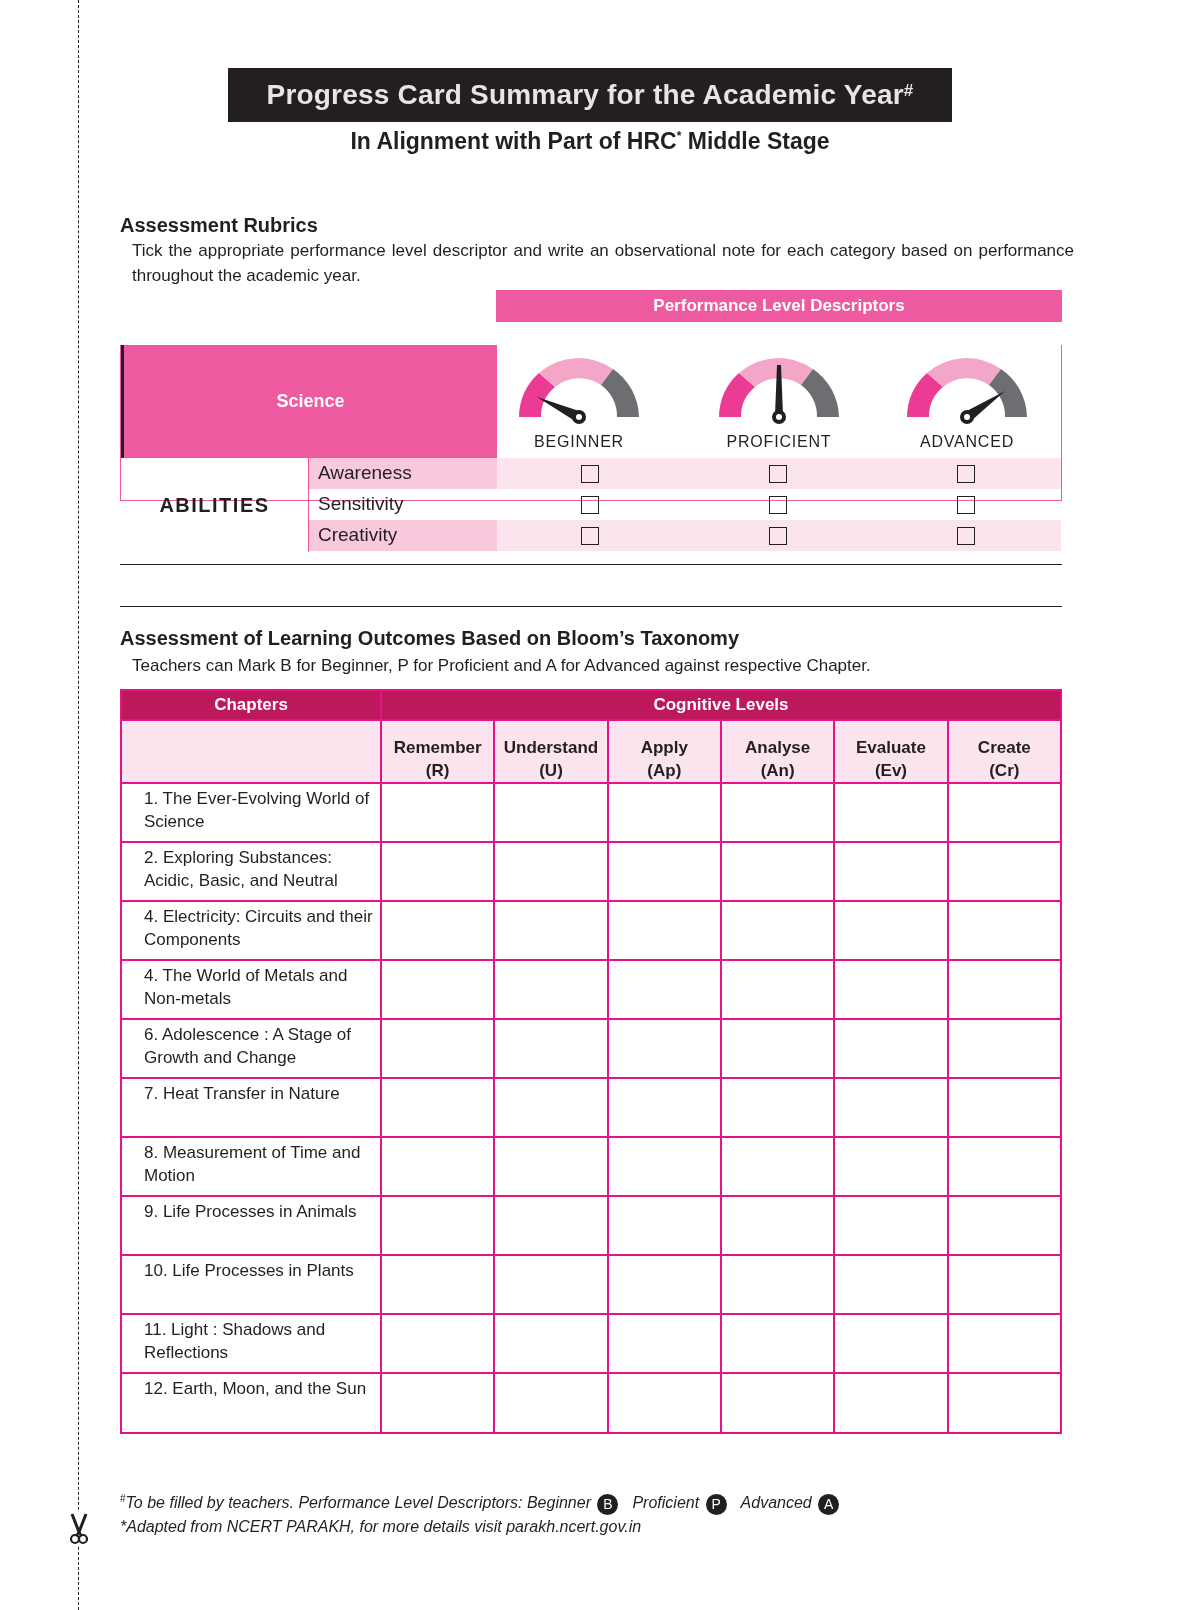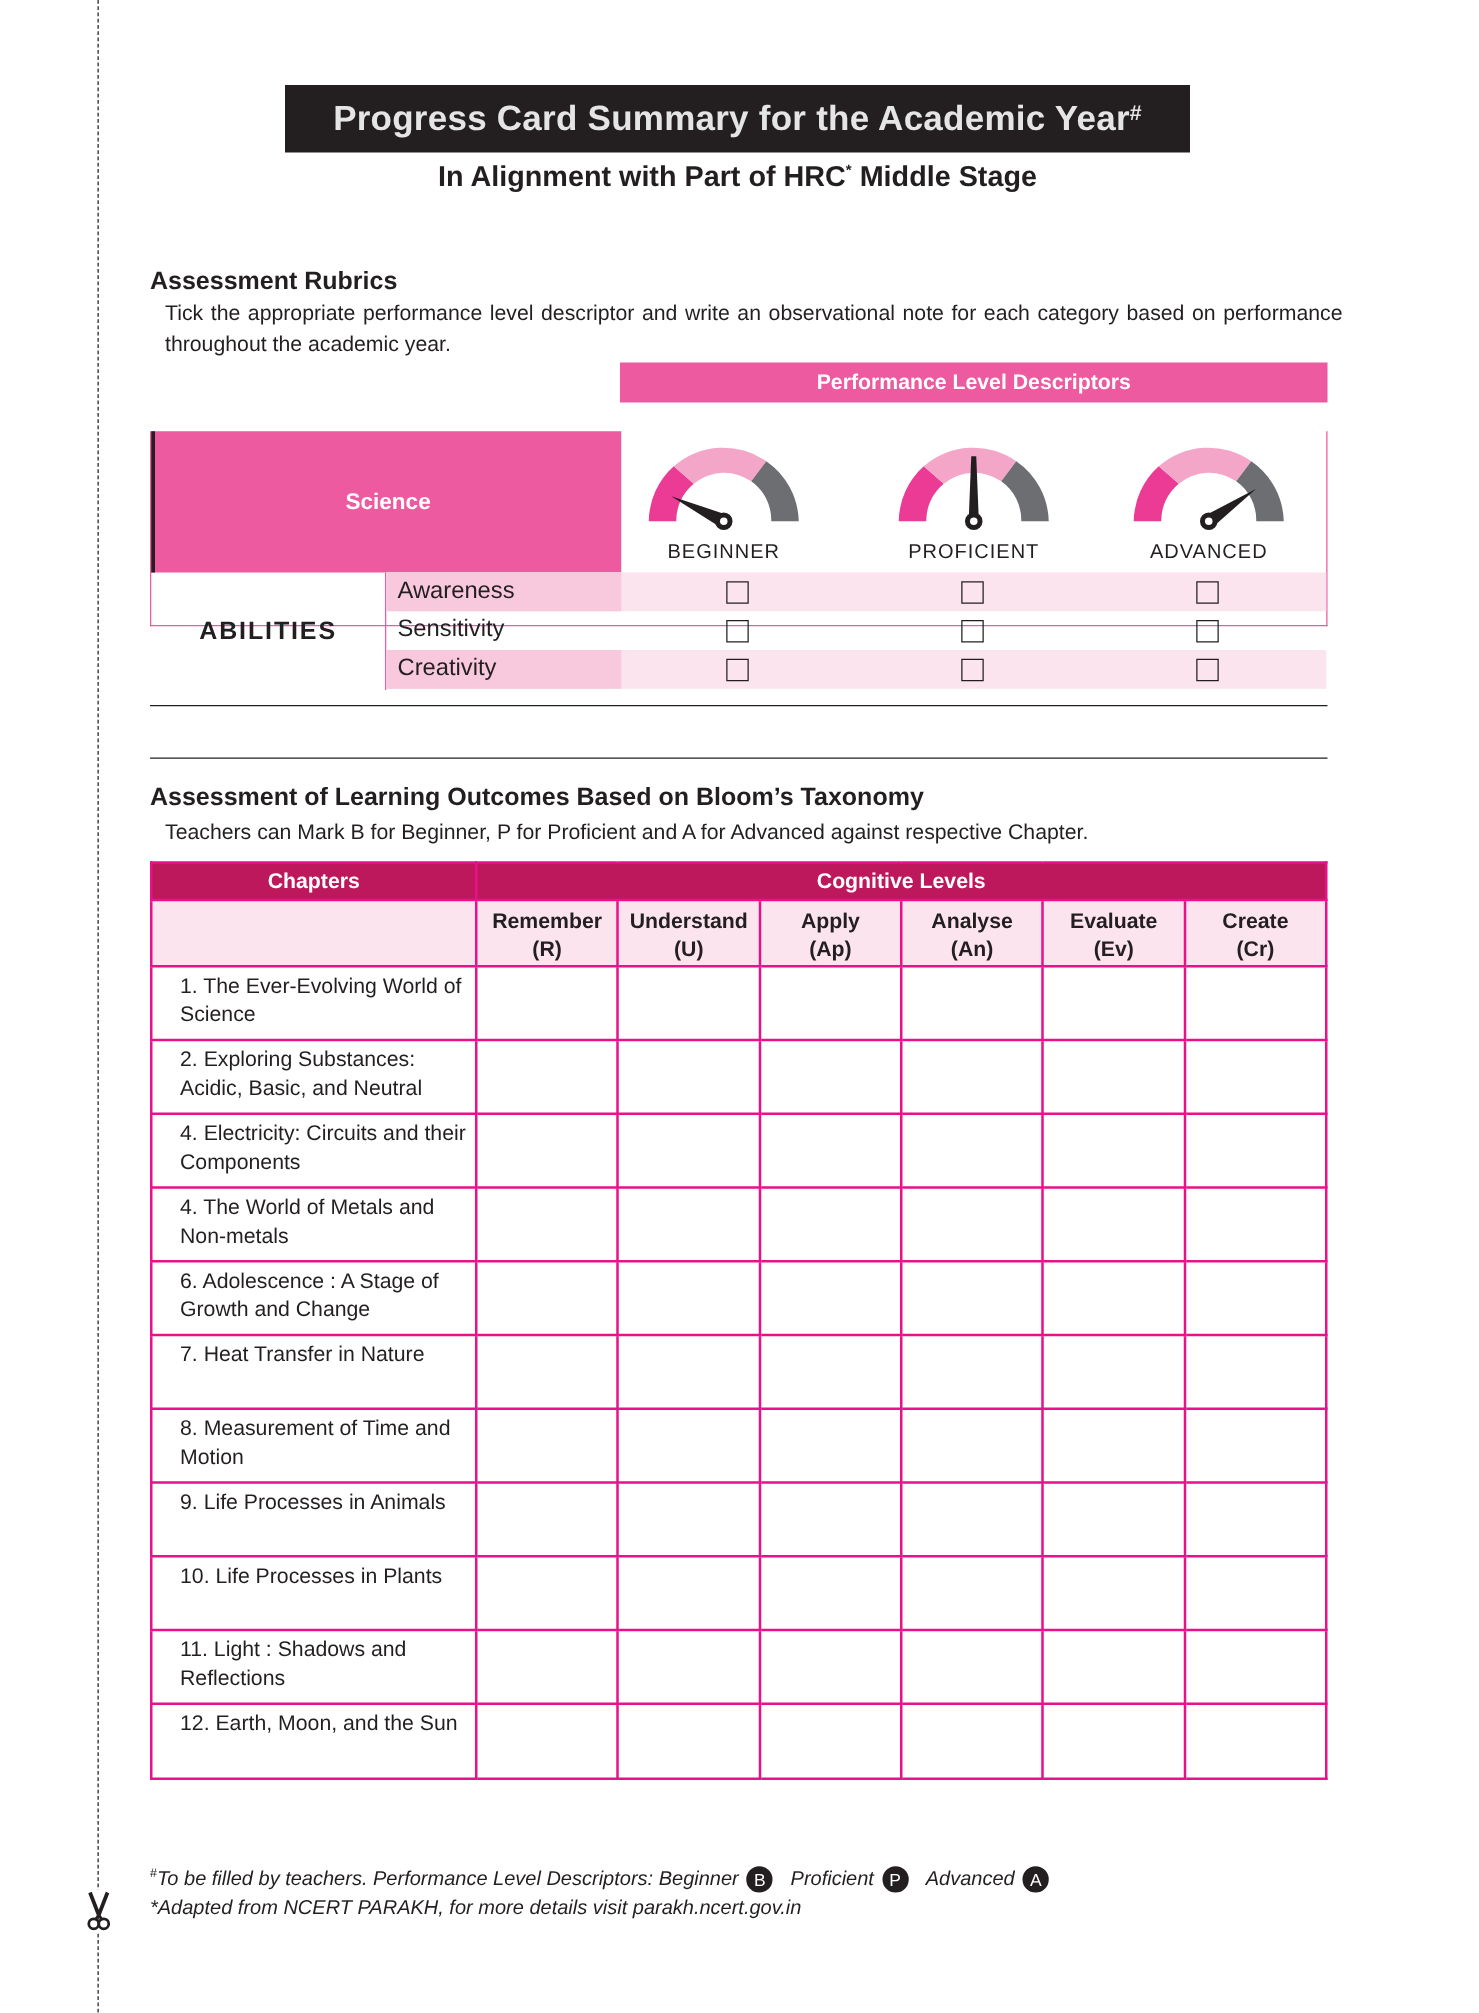--- a/index.html
+++ b/index.html
@@ -34,21 +34,21 @@
   .ab-label { position: absolute; left: 0; top: 0; width: 188px; height: 100%; padding-left: 9px; font-size: 19px; line-height: 30px; }
   .ab-row.shade .ab-label { background: #f8c8dc; }
   .chk { position: absolute; top: 7px; width: 18px; height: 18px; border: 1.3px solid #231f20; background: transparent; }
 
   .note-line { position: absolute; left: 120px; width: 942px; border-top: 1.5px solid #231f20; }
 
   
   table.bloom { position: absolute; left: 120px; top: 689px; width: 942px; border-collapse: collapse; table-layout: fixed; }
   table.bloom td, table.bloom th { border: 2px solid #e8118a; }
   table.bloom th.top { background: #be185d; color: #fff; font-size: 17px; height: 30px; font-weight: bold; }
-  table.bloom th.sub { background: #fce4ef; font-size: 17px; height: 53px; line-height: 23px; font-weight: bold; vertical-align: top; padding-top: 4px; }
+  table.bloom th.sub { background: #fce4ef; font-size: 17px; height: 53px; line-height: 23px; font-weight: bold; vertical-align: top; padding-top: 15px; }
   table.bloom td { height: 59px; vertical-align: top; }
   table.bloom td.chap { font-size: 17px; line-height: 23px; padding: 3px 6px 0 22px; }
   table.bloom tr.row-last td { height: 60px; }
 
   .footnote { position: absolute; left: 120px; font-style: italic; font-size: 16px; color: #231f20; }
   .footnote sup { font-size: 10px; font-style: normal; }
   .badge { display: inline-flex; width: 21px; height: 21px; border-radius: 50%; background: #231f20; color: #fff; font-style: normal;
     font-size: 14px; align-items: center; justify-content: center; vertical-align: middle; margin: 0 14px 0 2px; }
 </style>
 </head>

